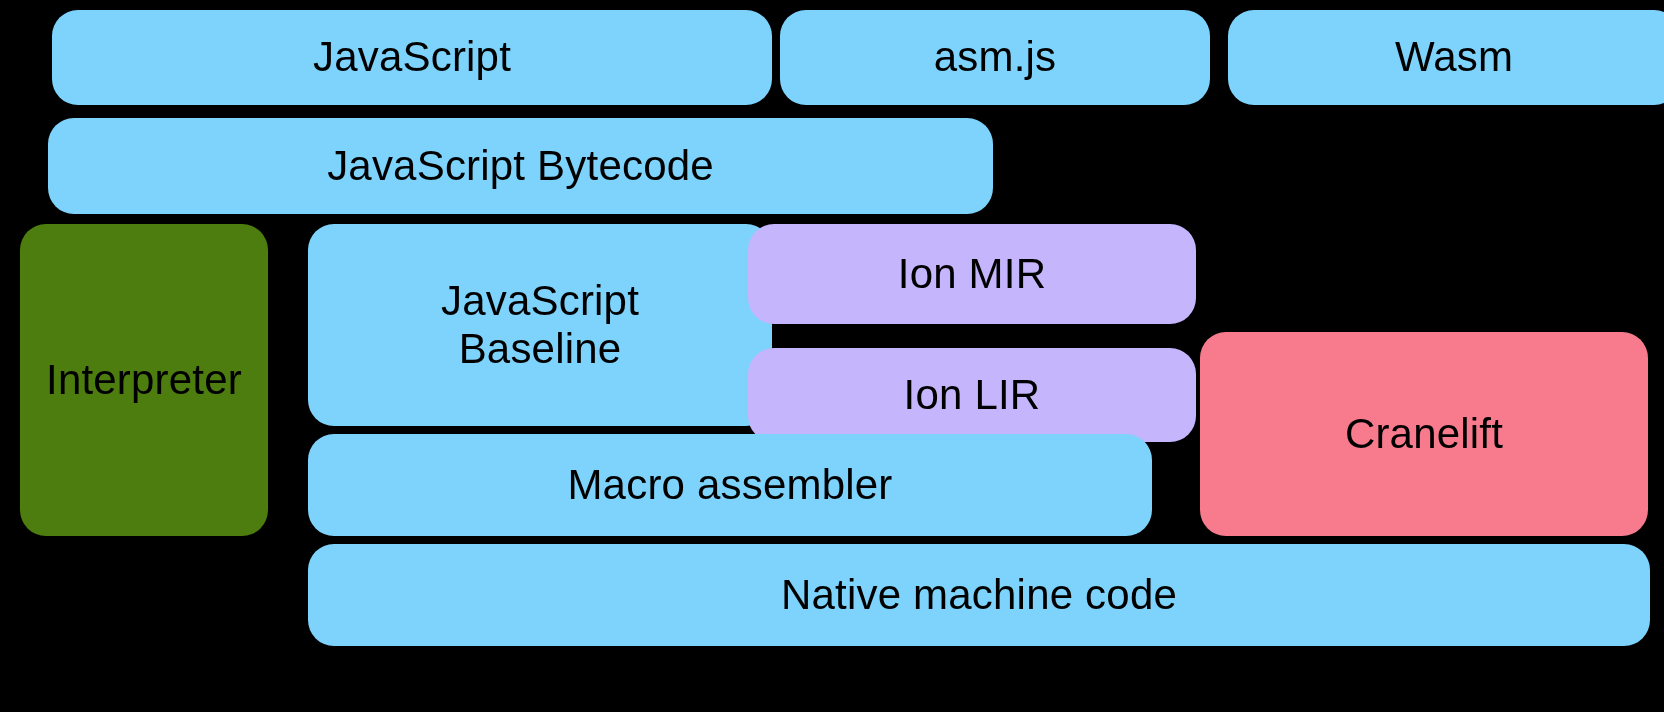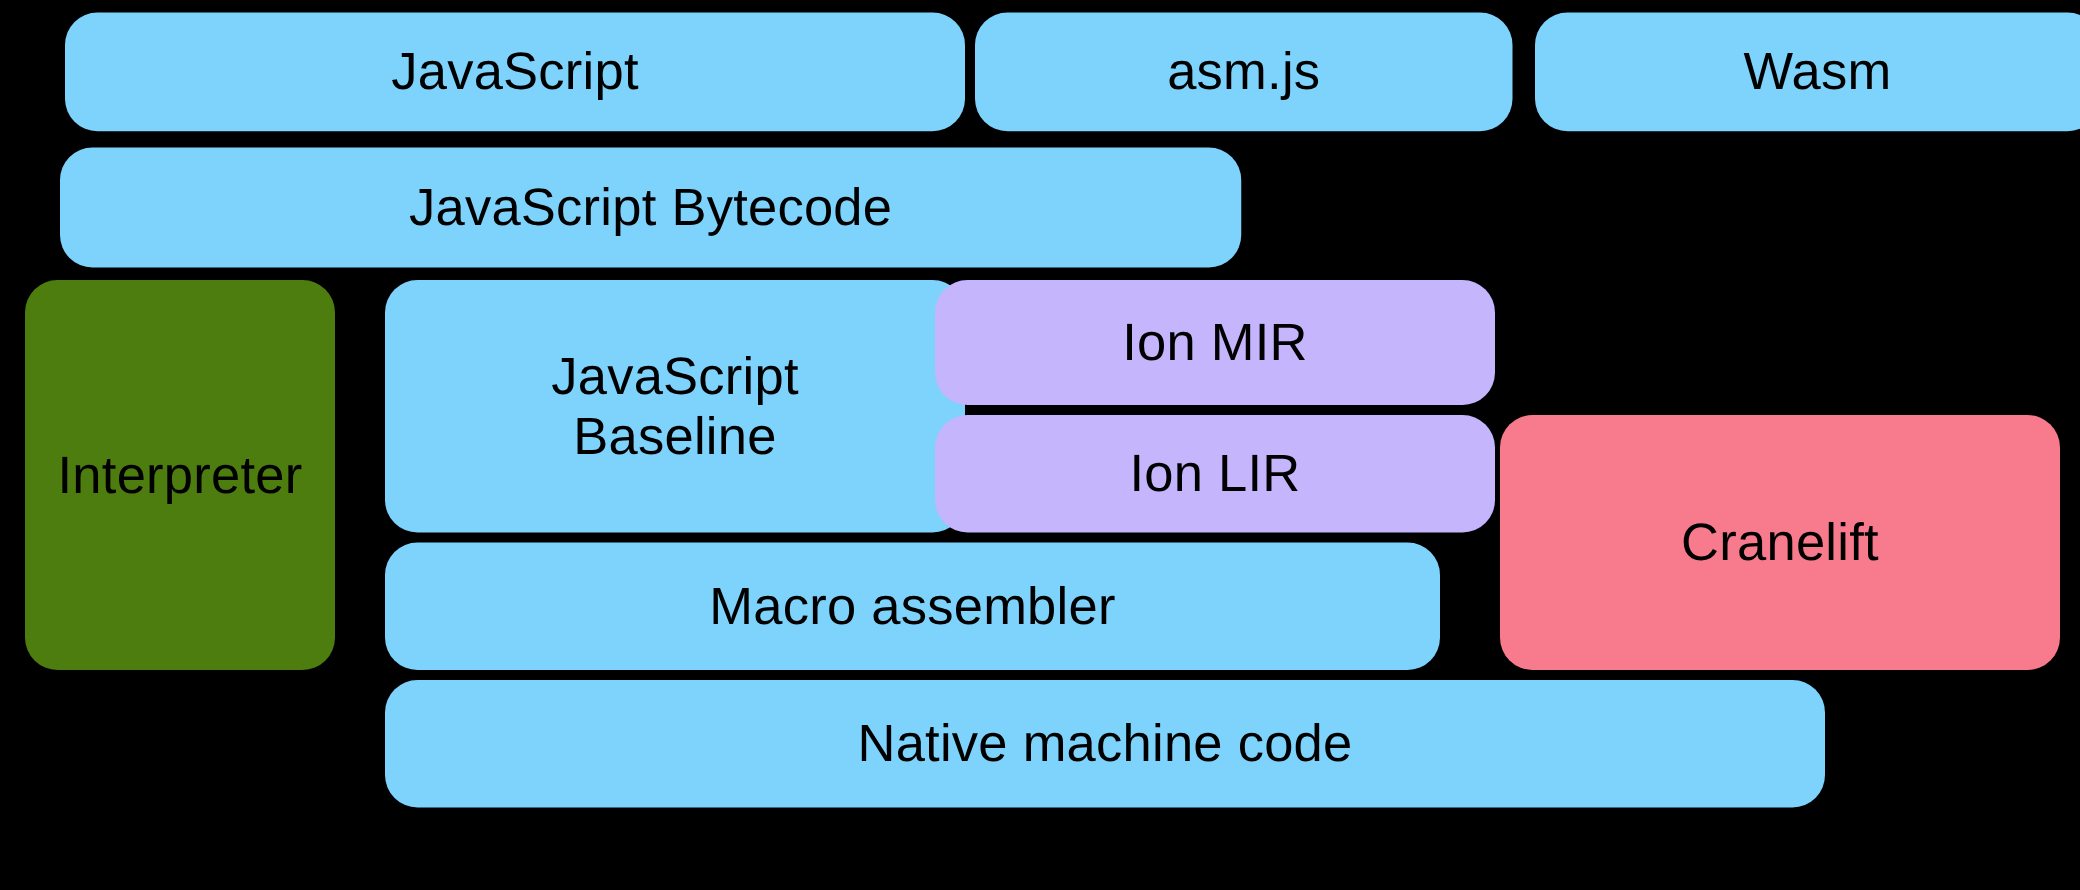--- a/index.html
+++ b/index.html
@@ -66,29 +66,29 @@
 
   <div class="node fill-white" style="left:276px; top:224px; width:464px; height:202px;">
     <span>JavaScript
 Baseline</span>
   </div>
 
   <div class="node fill-green" style="left:748px; top:224px; width:448px; height:100px;">
     <span>Ion MIR</span>
   </div>
 
-  <div class="node fill-green" style="left:748px; top:332px; width:448px; height:94px;justify-content:center;">
+  <div class="node fill-green" style="left:748px; top:348px; width:448px; height:94px;justify-content:center;">
     <span>Ion LIR</span>
   </div>
 
   <div class="node fill-pink" style="left:1200px; top:332px; width:448px; height:204px;">
     <span>Cranelift</span>
   </div>
 
   <div class="node fill-white" style="left:276px; top:434px; width:844px; height:102px;">
     <span>Macro assembler</span>
   </div>
 
-  <div class="node fill-white" style="left:276px; top:544px; width:1152px; height:102px;">
+  <div class="node fill-white" style="left:276px; top:544px; width:1342px; height:102px;">
     <span>Native machine code</span>
   </div>
 
 </div>
 
 </body></html>

